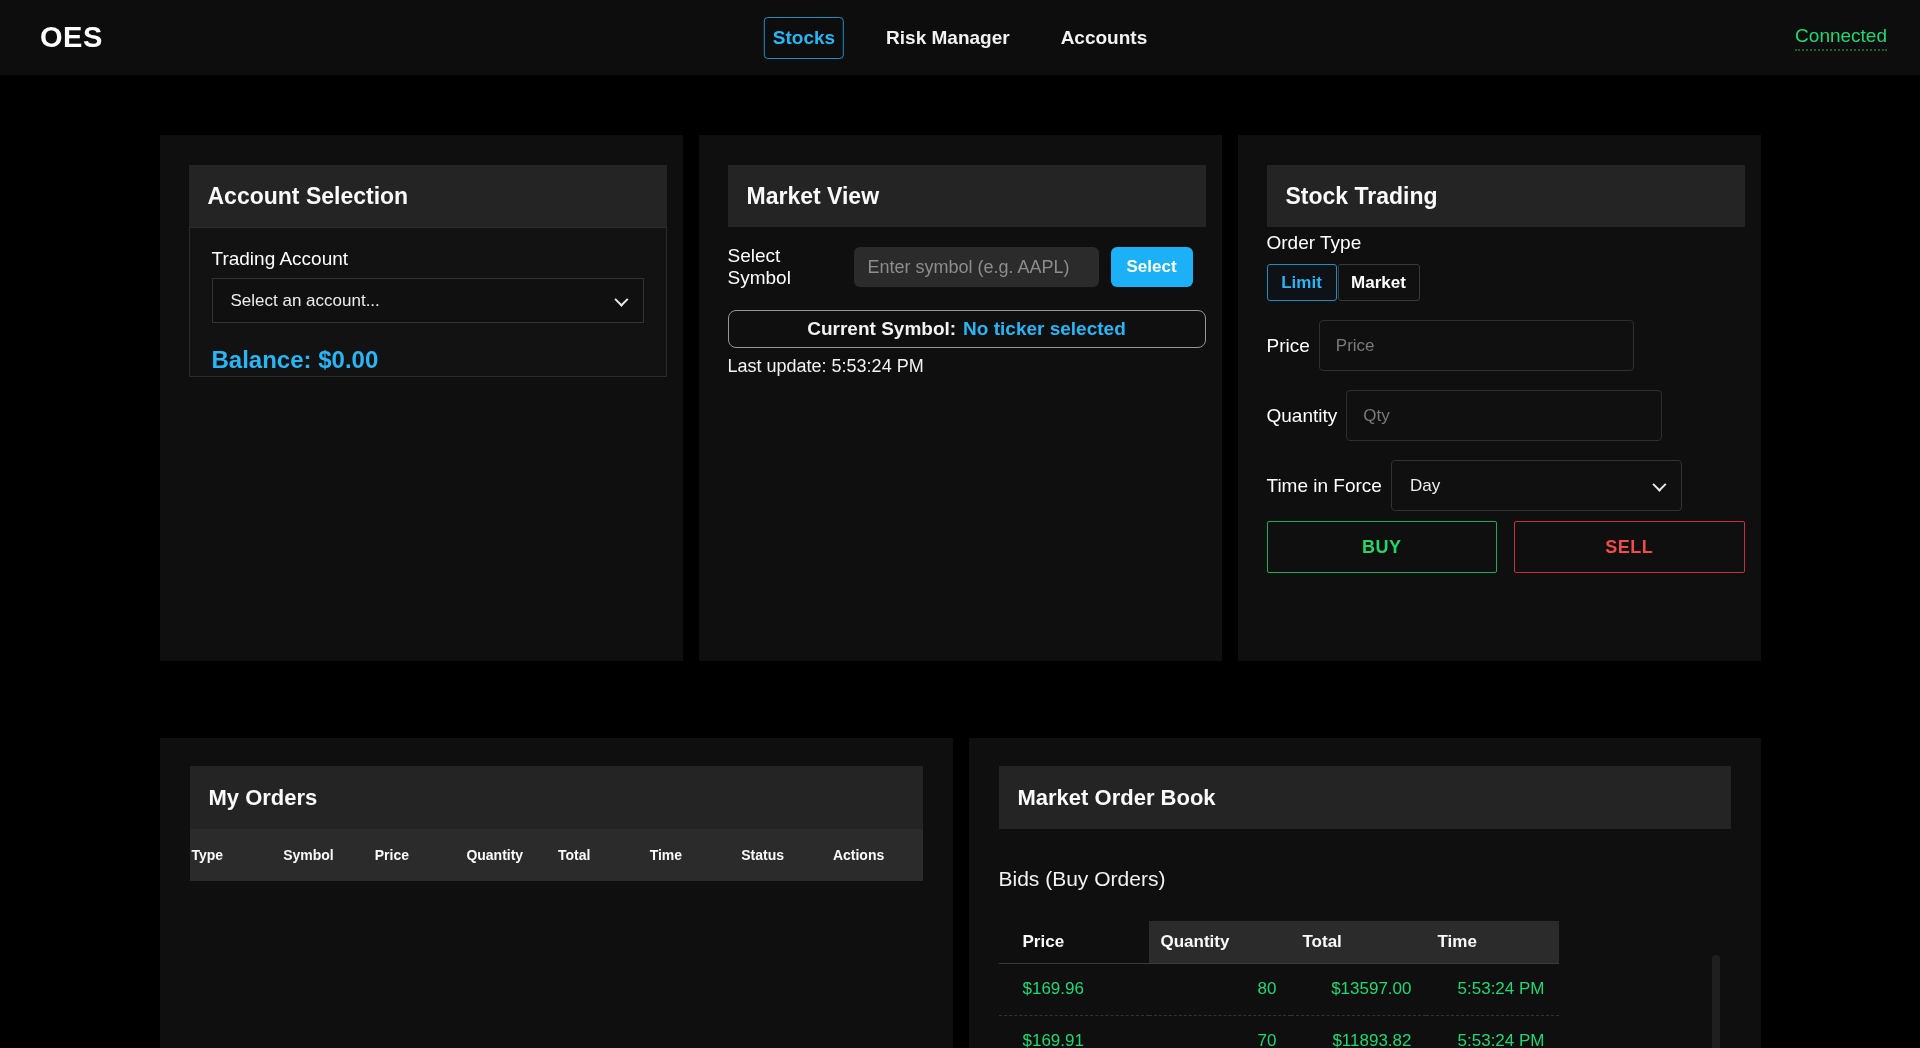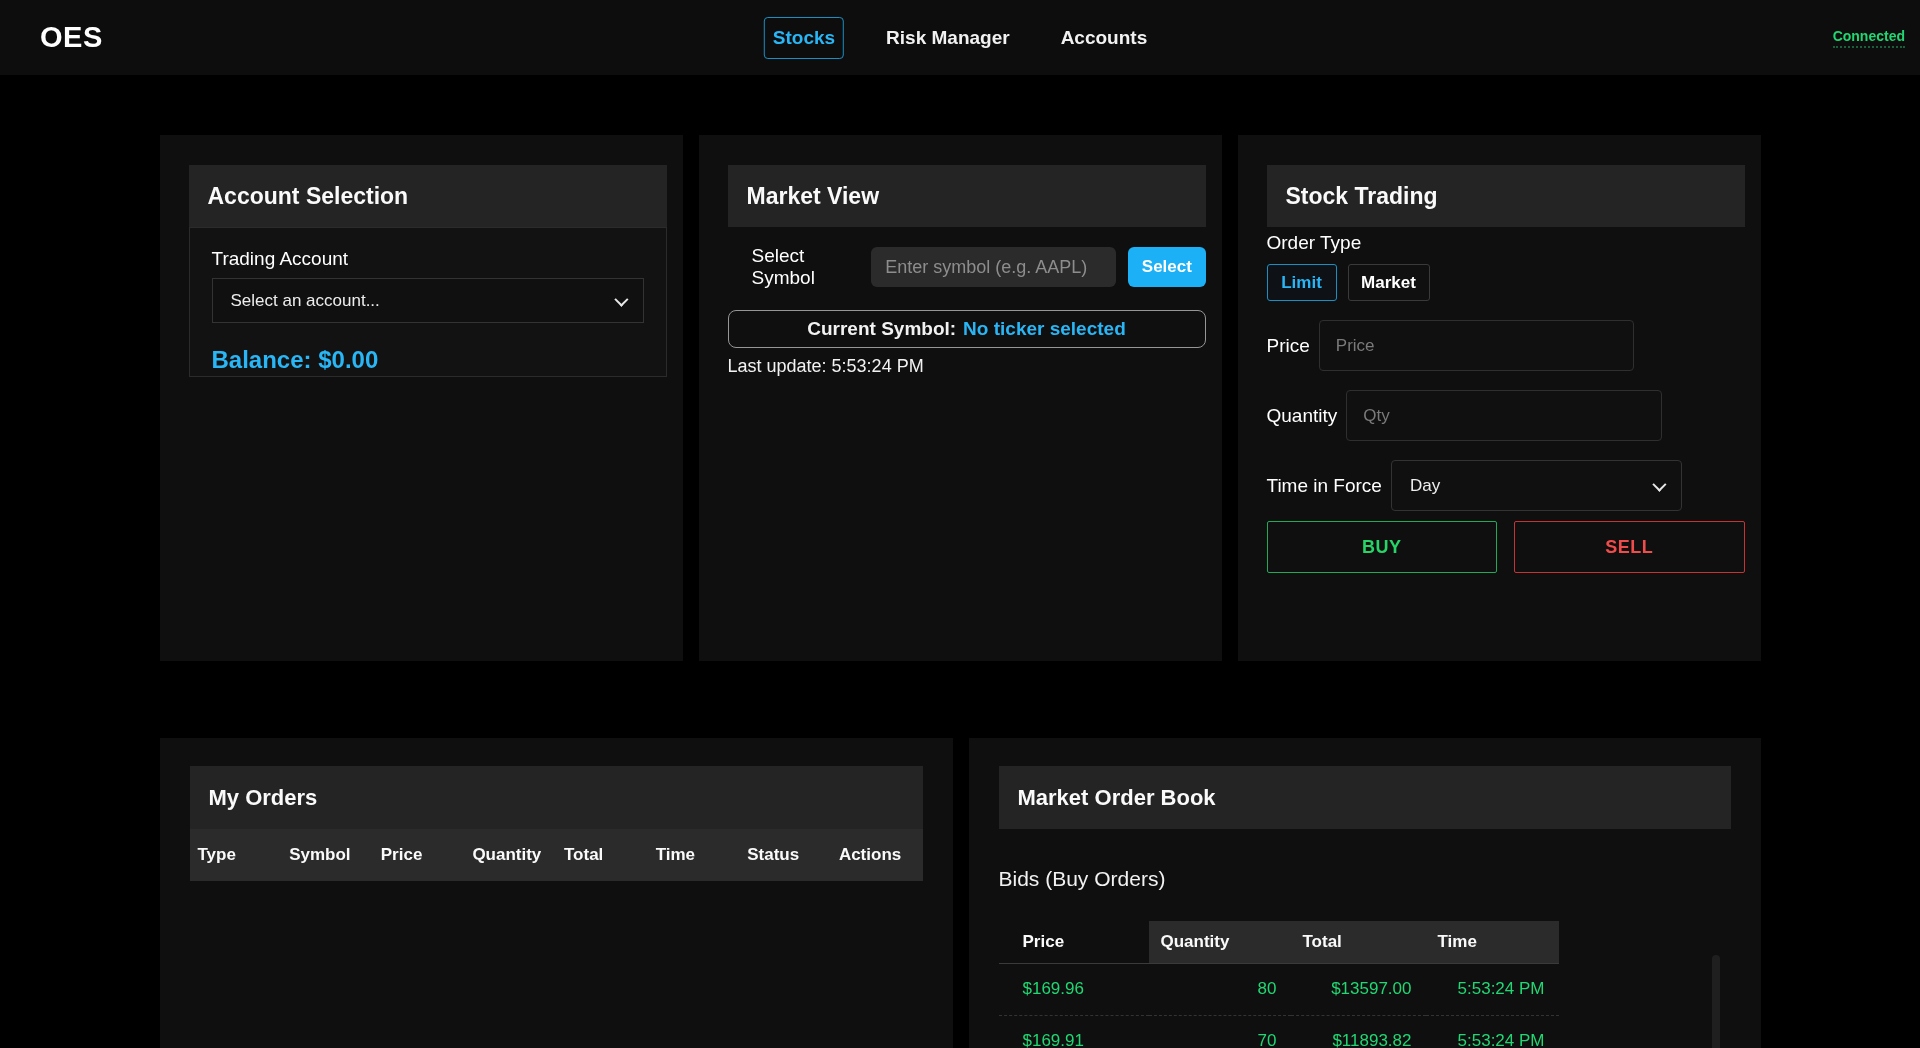--- a/index.html
+++ b/index.html
@@ -6,22 +6,22 @@
   html,body { width:1920px; height:1048px; overflow:hidden; background:#000;
               font-family:"Liberation Sans", sans-serif; color:#f2f2f2; }
 
   
   .nav { height:75px; background:#0d0d0d; display:flex; align-items:center; position:relative; }
   .logo { margin-left:40px; font-size:29px; font-weight:bold; letter-spacing:.5px; color:#fff; }
   .tabs { position:absolute; left:50%; transform:translateX(-50%); display:flex; gap:33px; align-items:center; }
   .tab { background:none; border:1px solid transparent; color:#f2f2f2; font-family:inherit;
          font-size:19px; font-weight:bold; padding:9px 8px; border-radius:4px; cursor:pointer; }
   .tab.active { color:#29b6f6; border-color:#1a8fc4; }
-  .conn { margin-left:auto; margin-right:15px; font-size:14px; color:#21d773;
-          border-bottom:2px dotted #1b5e3a; padding-bottom:2px;font-weight:bold; }
+  .conn { margin-left:auto; margin-right:33px; font-size:19px; color:#21d773;
+          border-bottom:2px dotted #1b5e3a; padding-bottom:2px; }
 
   
   .wrap { width:1601px; margin:60px auto 0; }
   .row1 { display:grid; grid-template-columns:repeat(3,1fr); gap:16px; height:526px; }
   .row2 { display:grid; grid-template-columns:793px 792px; gap:16px; margin-top:77px; height:420px; }
   .card { background:#0f0f0f; overflow:hidden; }
   .row1 .card { padding:30px 16px 0 29px; }
   .row2 .card { padding:28px 30px 0 30px; }
   .panel-head { background:#242424; height:62px; display:flex; align-items:center;
                 padding:0 19px; font-size:23px; font-weight:bold; color:#fafafa; }
@@ -34,35 +34,35 @@
 
   
   .acct-body { border:1px solid #2b2b2b; background:#121212; height:150px; padding:20px 22px; }
   .select { display:flex; align-items:center; justify-content:space-between; background:#101010;
             border:1px solid #333; height:45px; padding:0 18px; font-size:17px; color:#eee; cursor:pointer; }
   .acct-body .select { margin-top:8px; }
   .balance { margin-top:23px; font-size:24px; font-weight:bold; color:#29b6f6; }
 
   
   .sym-row { margin-top:18px; display:flex; align-items:center; }
-  .sym-label { width:110px; margin-right:16px; line-height:1.18;margin-left:24px; }
+  .sym-label { width:110px; margin-right:16px; line-height:1.18; }
   .sym-input { width:245px; height:40px; background:#2b2b2b; border:none; border-radius:6px;
                padding:0 14px; font-family:inherit; font-size:18px; color:#eee; }
   .sym-input::placeholder { color:#8d8d8d; }
   .select-btn { width:82px; height:40px; margin-left:12px; background:#1cb0f6; border:none;
                 border-radius:6px; color:#fff; font-family:inherit; font-size:17px; font-weight:bold; cursor:pointer; }
   .current-box { margin-top:20px; height:38px; border:1px solid #969696; border-radius:8px;
                  display:flex; align-items:center; justify-content:center; gap:7px;
                  font-size:19px; font-weight:bold; }
   .cs-value { color:#29b6f6; }
   .last-update { margin-top:8px; font-size:18px; }
 
   
   .ot-label { margin-top:5px; }
-  .ot-buttons { margin-top:10px; display:flex; gap:11px; }
+  .ot-buttons { margin-top:10px; display:flex; gap:1px; }
   .ot-btn { height:37px; background:#0e1216; border:1px solid #3a3a3a; border-radius:3px; color:#fff;
             font-family:inherit; font-size:17px; font-weight:bold; cursor:pointer; }
   .ot-btn.limit { width:70px; }
   .ot-btn.market { width:82px; background:#101010; }
   .ot-btn.active { color:#29b6f6; border-color:#1a8fc4; }
   .field-row { margin-top:19px; display:flex; align-items:center; height:51px; }
   .field-row .label { margin-right:9px; }
   .tr-input { height:51px; background:#101010; border:1px solid #2f2f2f; border-radius:4px;
               padding:0 16px; font-family:inherit; font-size:17px; color:#eee; }
   .tr-input::placeholder { color:#7a7a7a; }
@@ -70,22 +70,22 @@
   .tr-input.qty { width:316px; }
   .tif-select { width:291px; height:51px; border-radius:4px;text-align:right; }
   .trade-buttons { margin-top:10px; display:grid; grid-template-columns:1fr 1fr; gap:17px; }
   .trade-buttons button { height:52px; background:transparent; border-radius:2px; font-family:inherit;
                           font-size:18px; font-weight:bold; letter-spacing:.5px; cursor:pointer; }
   .buy { border:1px solid #1fa958; color:#26d467; }
   .sell { border:1px solid #c53434; color:#f14c4c; }
 
   
   .orders-table { width:100%; border-collapse:collapse; table-layout:fixed; }
-  .orders-table th { background:#2b2b2b; height:52px; font-size:17px; font-weight:bold;
-                     text-align:left; padding:0 8px; color:#fafafa; }
+  .orders-table th { background:#2b2b2b; height:52px; font-size:14px; font-weight:bold;
+                     text-align:left; padding:0 2px; color:#fafafa; }
 
   
   .ob-body { position:relative; }
   .bids-title { margin-top:38px; font-size:21px; font-weight:normal; }
   .bids-table { margin-top:30px; width:560px; border-collapse:collapse; table-layout:fixed; }
   .bids-table col.c1{width:150px}.bids-table col.c2{width:142px}
   .bids-table col.c3{width:135px}.bids-table col.c4{width:133px}
   .bids-table th { background:#2b2b2b; height:42px; font-size:17px; font-weight:bold; text-align:left;
                    padding-left:12px; color:#fafafa; border-bottom:1px solid #3a3a3a; }
   .bids-table th.c-price { background:transparent; padding-left:24px; }

